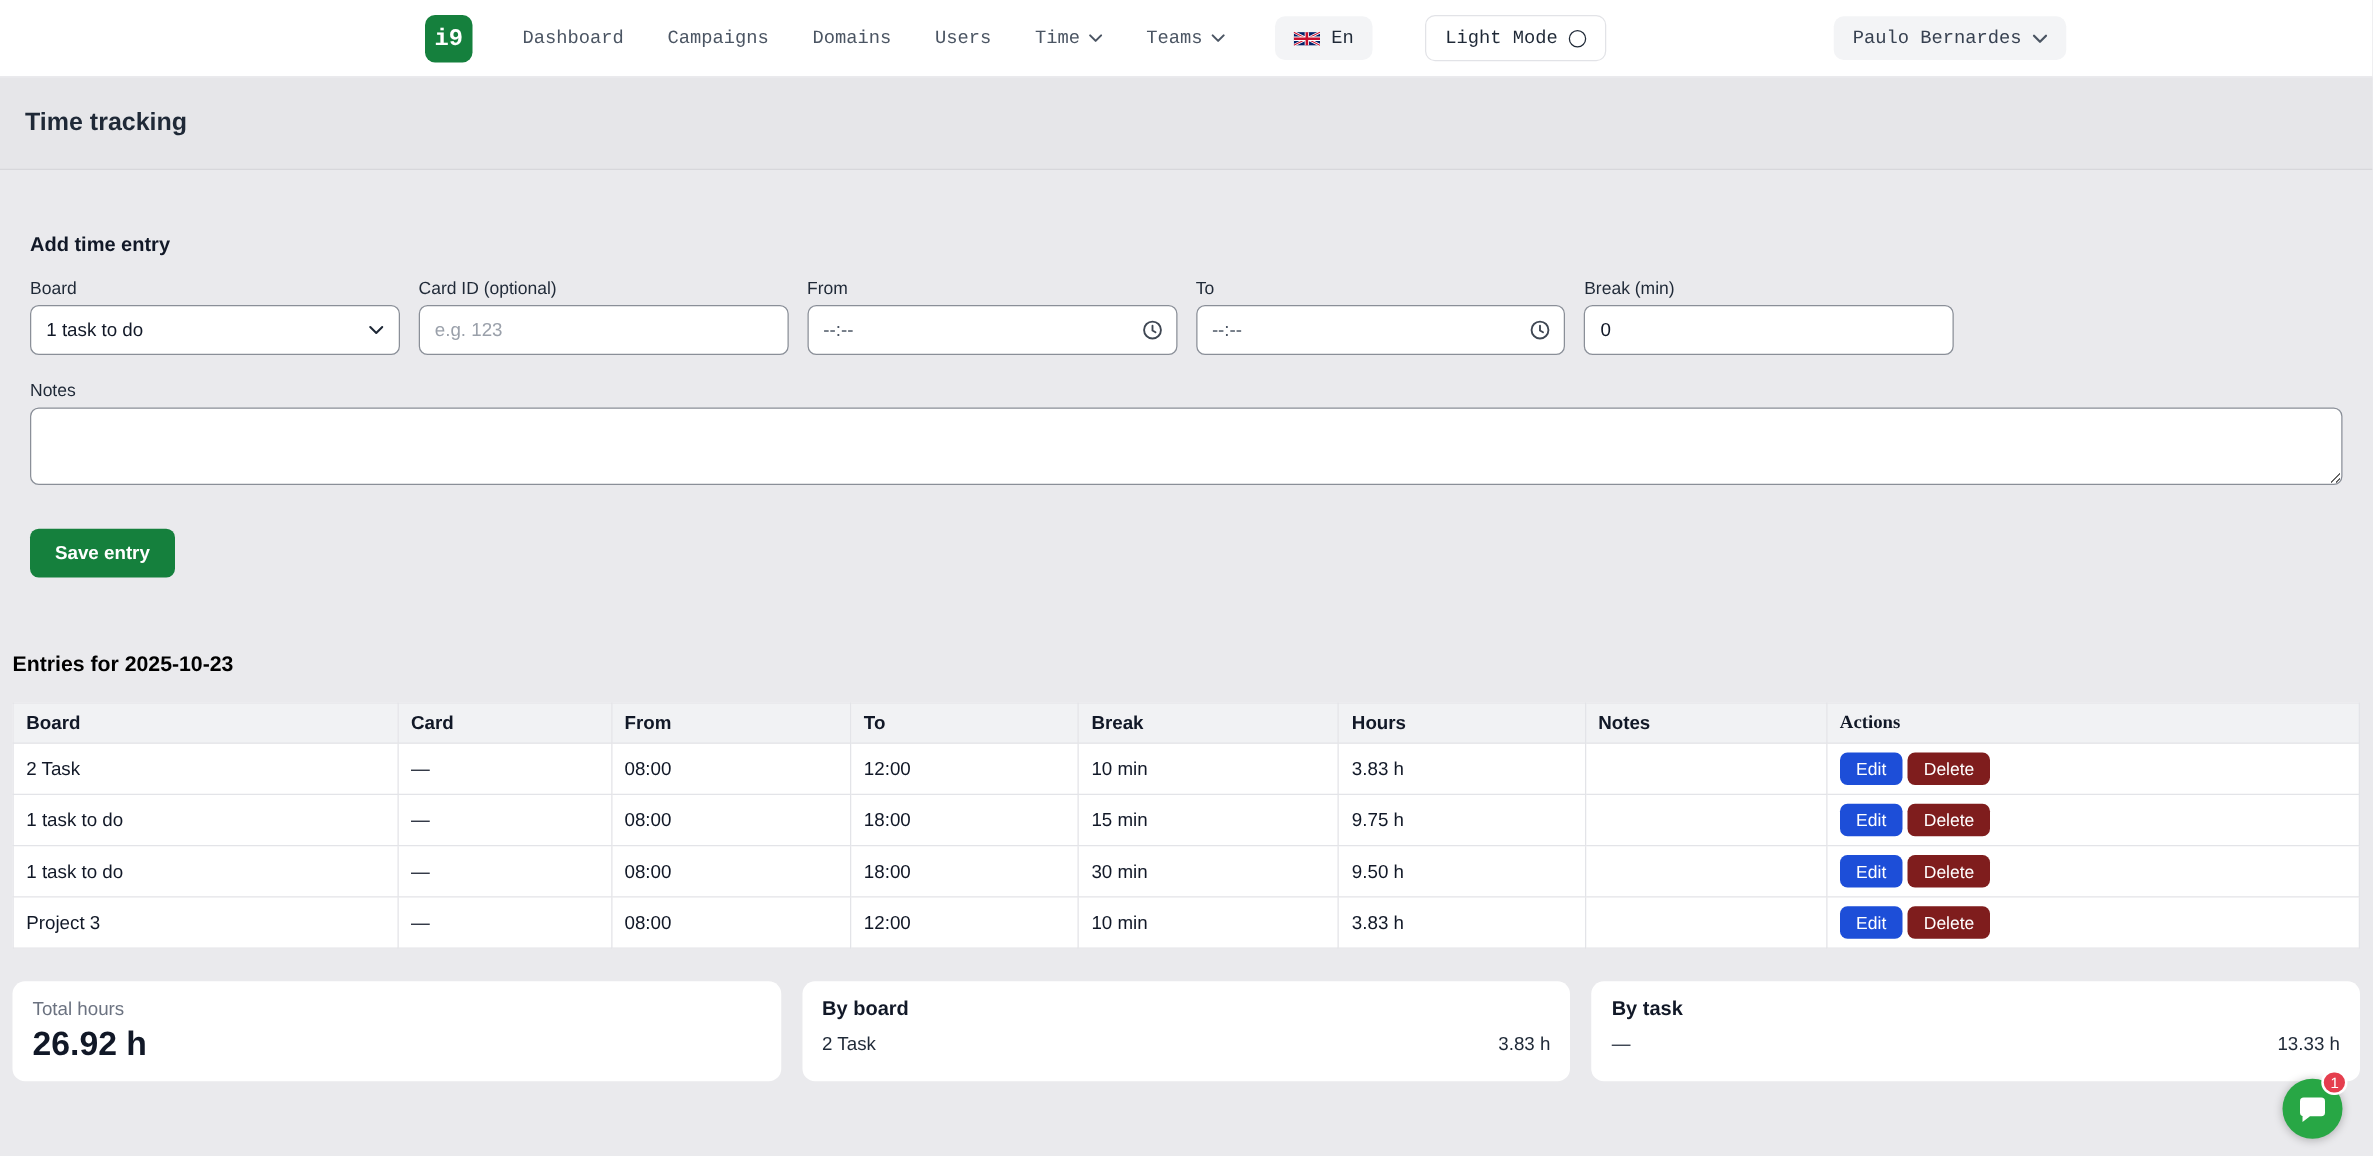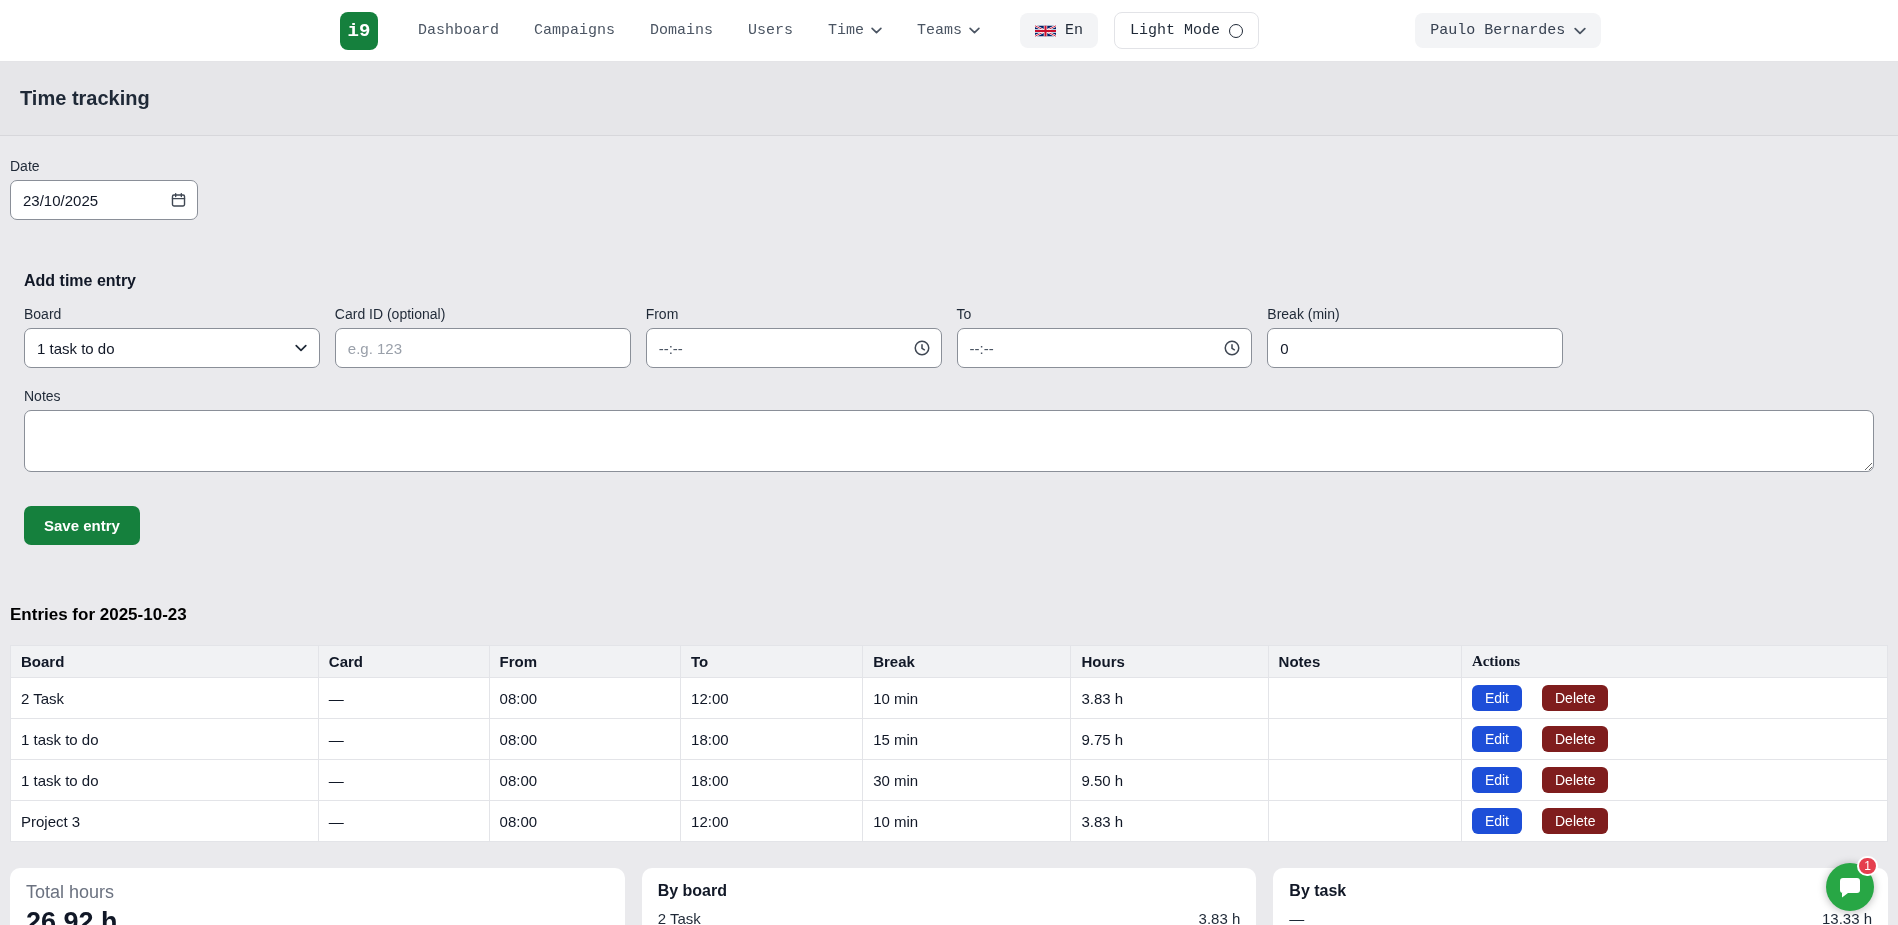--- a/index.html
+++ b/index.html
@@ -21,21 +21,21 @@
     width: 38px; height: 38px; background: #15803d; color: #fff;
     border-radius: 8px; display: flex; align-items: center; justify-content: center;
     font-weight: 700; font-size: 19px; cursor: pointer; flex: 0 0 auto;
   }
   .nav-links { display: flex; align-items: center; gap: 35px; }
   .nav-link {
     color: #4b5563; font-size: 15px; display: flex; align-items: center; gap: 7px;
     cursor: pointer; white-space: nowrap; text-decoration: none;
   }
   .chev { color: #4b5563; display: block; }
-  .right-group { margin-left: auto; display: flex; align-items: center; gap: 16px; }
+  .right-group { margin-left: auto; display: flex; align-items: center; gap: 42px; }
   .pill {
     display: flex; align-items: center; gap: 9px; border-radius: 8px;
     padding: 9px 15px; font-size: 15px; color: #1f2937; cursor: pointer; white-space: nowrap;
   }
   .lang-pill { background: #f3f4f6; }
   .flag { display: flex; }
   .light-pill { background: #ffffff; border: 1px solid #e2e3e7; }
   .circle-icon {
     width: 14px; height: 14px; border: 1.6px solid #1f2937; border-radius: 50%;
     display: inline-block;
@@ -95,32 +95,32 @@
     font-size: 15px;
   }
   .entries-table th, .entries-table td {
     border: 1px solid #e3e4e8; padding: 7px 10px; text-align: left; vertical-align: middle;
   }
   .entries-table th { background: #f1f2f4; font-weight: 700; color: #111827; }
   .entries-table td { color: #111827; }
   .col-board { width: 16.4%; } .col-card { width: 9.1%; } .col-from { width: 10.2%; }
   .col-to { width: 9.7%; } .col-break { width: 11.1%; } .col-hours { width: 10.5%; }
   .col-notes { width: 10.3%; } .col-actions { width: 22.7%; font-family: Liberation Serif, serif; }
-  .actions-cell { display: flex; gap: 20px; }
+  .actions-cell { display: flex; gap: 4px; }
   .btn-edit, .btn-del {
     border: none; border-radius: 6px; color: #fff; font-size: 14px; padding: 5px 13px;
     cursor: pointer; font-family: "Liberation Sans", sans-serif;
   }
   .btn-edit { background: #1d4ed8; }
   .btn-del { background: #7f1d1d; }
 
   
   .summary { display: grid; grid-template-columns: repeat(3, 1fr); gap: 17px; margin-top: 26px; }
   .card { background: #fff; border-radius: 10px; padding: 14px 16px; }
-  .card-label { font-size: 18px; color: #6b7280; }
+  .card-label { font-size: 15px; color: #6b7280; }
   .card-big-value { font-size: 27px; font-weight: 700; color: #111827; margin-top: 4px; }
   .card-title { font-size: 16px; font-weight: 700; color: #111827; margin-bottom: 9px; }
   .card-row { display: flex; justify-content: space-between; font-size: 15px; color: #1f2937; line-height: 1.38; }
 
   
   .chat-fab {
     position: fixed; right: 24px; bottom: 14px; width: 48px; height: 48px;
     border-radius: 50%; background: #28a745; display: flex; align-items: center;
     justify-content: center; cursor: pointer; box-shadow: 0 1px 8px rgba(0,0,0,.28);
   }
@@ -185,32 +185,20 @@
     </div>
   </div>
 </header>
 
 <div class="page-header">
   <h1 class="page-title">Time tracking</h1>
 </div>
 
 <main class="main">
 
-  <section class="date-block">
-    <label class="field-label">Date</label>
-    <div class="date-wrap">
-      <input class="text-input" type="text" value="23/10/2025" style="">
-      <span class="trailing-icon">
-        <svg width="17" height="17" viewBox="0 0 24 24" fill="none" stroke="#3f4753" stroke-width="2" stroke-linecap="round">
-          <rect x="3.5" y="5" width="17" height="15.5" rx="2"></rect>
-          <path d="M3.5 10h17M8 3v4M16 3v4"></path>
-        </svg>
-      </span>
-    </div>
-  </section>
 
   <section class="form-section">
     <h2 class="form-title">Add time entry</h2>
 
     <div class="form-grid">
       <div class="field">
         <label class="field-label">Board</label>
         <div class="field-control">
           <select class="select-input">
             <option>1 task to do</option>

